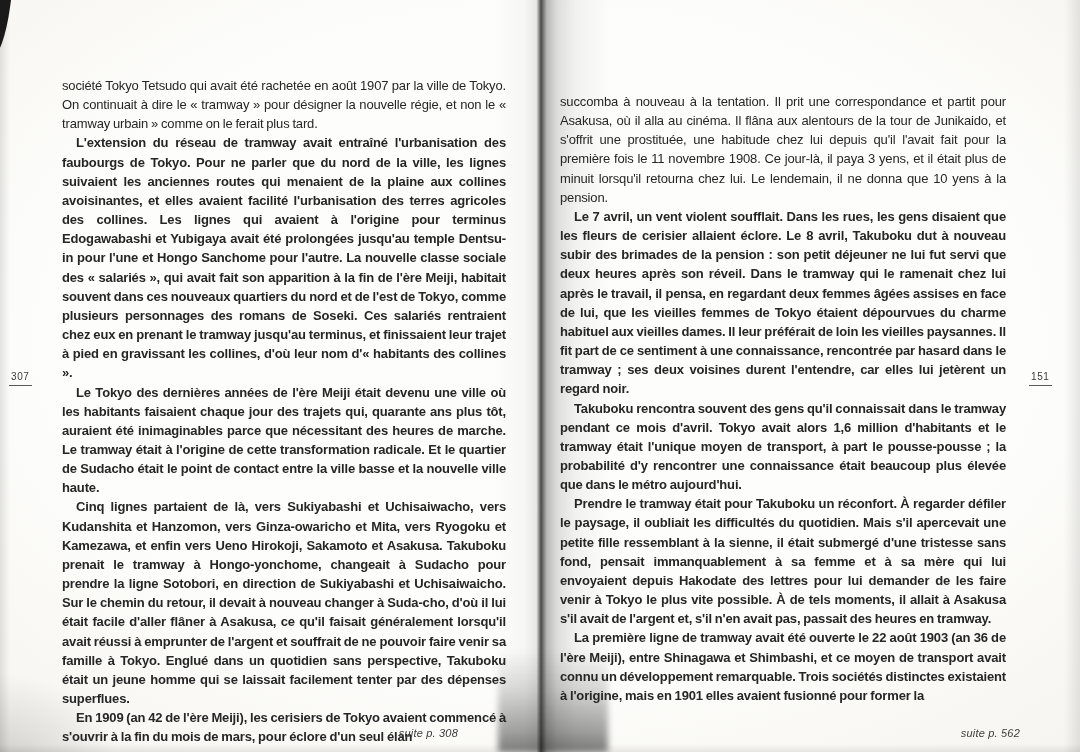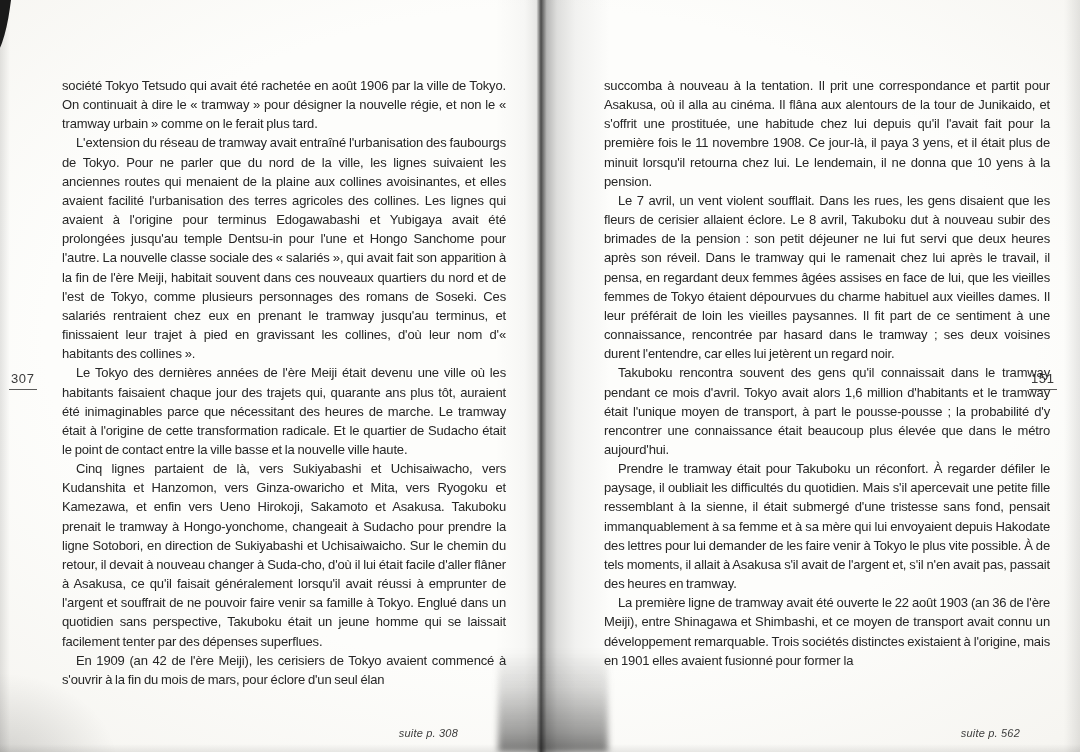--- a/index.html
+++ b/index.html
@@ -57,27 +57,27 @@
   }
   
   .page-col {
     position: absolute; top: 76px;
     font-size: 13px; line-height: 19.15px;
     text-align: justify;
     letter-spacing: -0.15px; word-spacing: -0.6px;
     color: #262626;
   }
   .page-col.left  { left: 62px;  width: 444px; }
-  .page-col.right { left: 604px; width: 446px; }
+  .page-col.right { left: 560px; width: 446px; margin-top: 16px; }
   .page-col p { margin: 0; }
-  .page-col p.indent { text-indent: 14px; }
+  .page-col p.indent { text-indent: 14px; font-weight: bold; }
   
   .folio {
     position: absolute; top: 371px;
-    font-size: 13px; color: #3a3a3a;
+    font-size: 10px; color: #3a3a3a;
     letter-spacing: 0.6px;
     border-bottom: 1.2px solid #5a5a5a;
     padding: 0 2px 3px 2px;
   }
   .folio.left  { left: 9px; }
   .folio.right { left: 1029px; }
   
   .suite {
     position: absolute; top: 719px;
     font-style: italic;
@@ -97,21 +97,21 @@
   <div class="gutter-shadow"></div>
   <div class="gutter-bottom-blob"></div>
   <div class="edge-left"></div>
   <div class="edge-right"></div>
   <div class="corner-top-left"></div>
   <div class="corner-bottom-left"></div>
   <div class="bottom-edge"></div>
 
   <div class="folio left">307</div>
   <div class="page-col left">
-    <p>société Tokyo Tetsudo qui avait été rachetée en août 1906 par la ville de Tokyo. On continuait à dire le « tramway » pour désigner la nouvelle régie, et non le « tramway urbain » comme on le ferait plus tard.</p>
+    <p>société Tokyo Tetsudo qui avait été rachetée en août 1907 par la ville de Tokyo. On continuait à dire le « tramway » pour désigner la nouvelle régie, et non le « tramway urbain » comme on le ferait plus tard.</p>
     <p class="indent">L'extension du réseau de tramway avait entraîné l'urbanisation des faubourgs de Tokyo. Pour ne parler que du nord de la ville, les lignes suivaient les anciennes routes qui menaient de la plaine aux collines avoisinantes, et elles avaient facilité l'urbanisation des terres agricoles des collines. Les lignes qui avaient à l'origine pour terminus Edogawabashi et Yubigaya avait été prolongées jusqu'au temple Dentsu-in pour l'une et Hongo Sanchome pour l'autre. La nouvelle classe sociale des « salariés », qui avait fait son apparition à la fin de l'ère Meiji, habitait souvent dans ces nouveaux quartiers du nord et de l'est de Tokyo, comme plusieurs personnages des romans de Soseki. Ces salariés rentraient chez eux en prenant le tramway jusqu'au terminus, et finissaient leur trajet à pied en gravissant les collines, d'où leur nom d'« habitants des collines ».</p>
     <p class="indent">Le Tokyo des dernières années de l'ère Meiji était devenu une ville où les habitants faisaient chaque jour des trajets qui, quarante ans plus tôt, auraient été inimaginables parce que nécessitant des heures de marche. Le tramway était à l'origine de cette transformation radicale. Et le quartier de Sudacho était le point de contact entre la ville basse et la nouvelle ville haute.</p>
     <p class="indent">Cinq lignes partaient de là, vers Sukiyabashi et Uchisaiwacho, vers Kudanshita et Hanzomon, vers Ginza-owaricho et Mita, vers Ryogoku et Kamezawa, et enfin vers Ueno Hirokoji, Sakamoto et Asakusa. Takuboku prenait le tramway à Hongo-yonchome, changeait à Sudacho pour prendre la ligne Sotobori, en direction de Sukiyabashi et Uchisaiwaicho. Sur le chemin du retour, il devait à nouveau changer à Suda-cho, d'où il lui était facile d'aller flâner à Asakusa, ce qu'il faisait généralement lorsqu'il avait réussi à emprunter de l'argent et souffrait de ne pouvoir faire venir sa famille à Tokyo. Englué dans un quotidien sans perspective, Takuboku était un jeune homme qui se laissait facilement tenter par des dépenses superflues.</p>
     <p class="indent">En 1909 (an 42 de l'ère Meiji), les cerisiers de Tokyo avaient commencé à s'ouvrir à la fin du mois de mars, pour éclore d'un seul élan</p>
   </div>
   <div class="suite left">suite p. 308</div>
 
   <div class="folio right">151</div>
   <div class="page-col right">
     <p>succomba à nouveau à la tentation. Il prit une correspondance et partit pour Asakusa, où il alla au cinéma. Il flâna aux alentours de la tour de Junikaido, et s'offrit une prostituée, une habitude chez lui depuis qu'il l'avait fait pour la première fois le 11 novembre 1908. Ce jour-là, il paya 3 yens, et il était plus de minuit lorsqu'il retourna chez lui. Le lendemain, il ne donna que 10 yens à la pension.</p>

